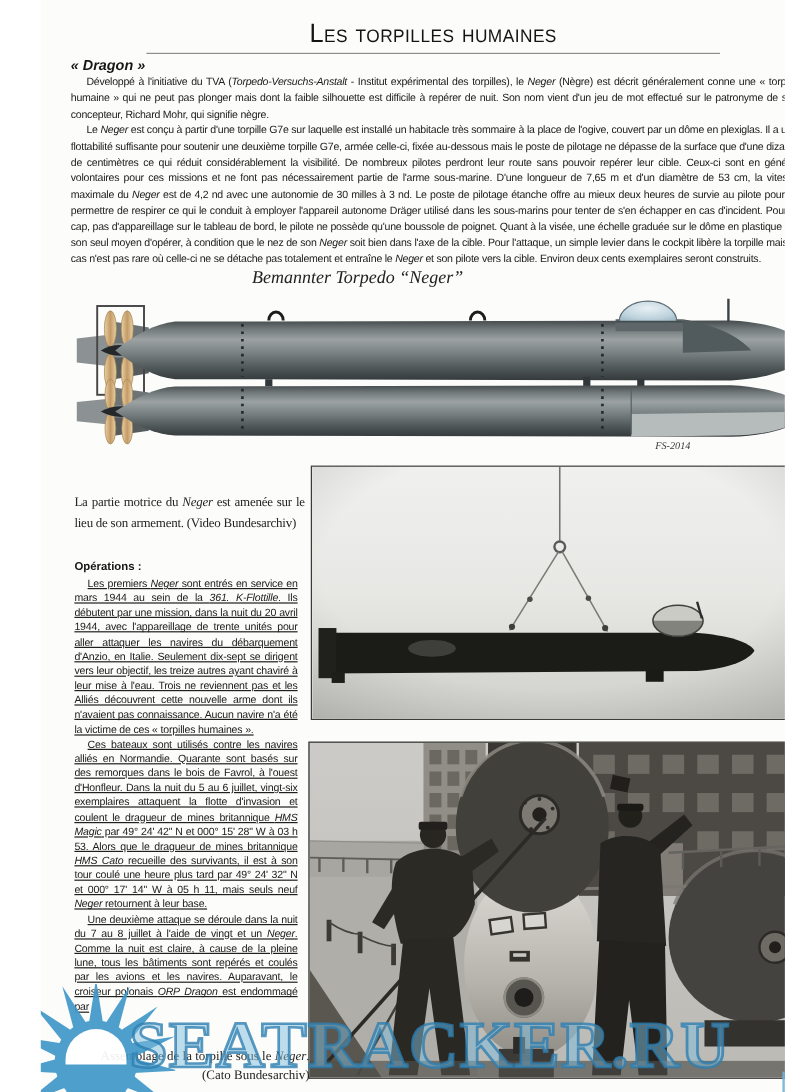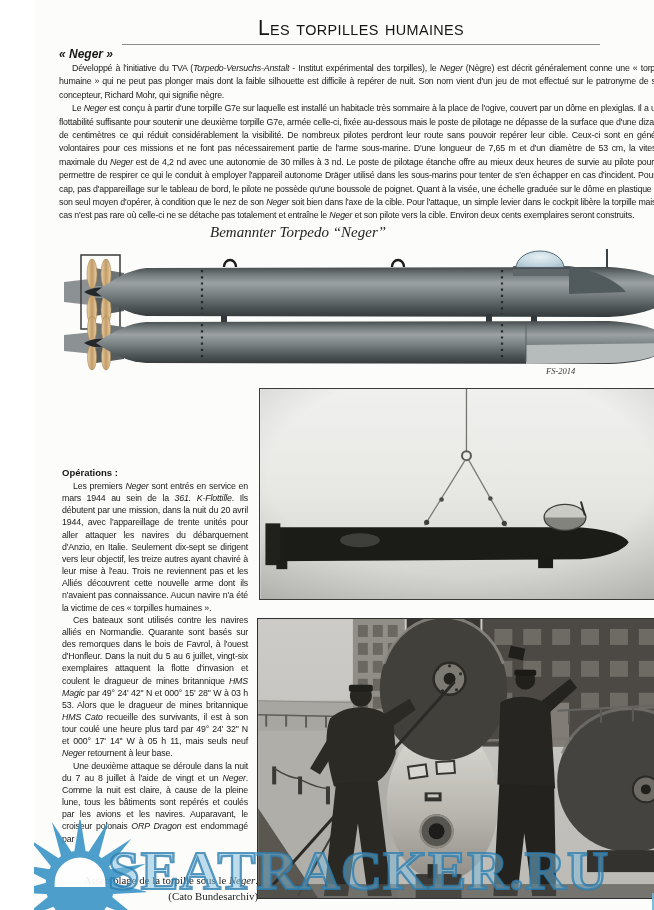--- a/index.html
+++ b/index.html
@@ -18,21 +18,21 @@
   .intro { position:absolute; top:62px; left:25px; width:606px; font-size:8.8px; line-height:13.4px; letter-spacing:-.2px; text-align:justify; color:#202020; }
   .intro p { text-indent:13px; }
   .drawing-caption { position:absolute; top:224px; left:176px; font-family:"Liberation Serif",serif; font-style:italic; font-size:15px; color:#222; }
   .drawing { position:absolute; top:242px; left:0; width:654px; height:136px; }
   .drawing svg { display:block; width:100%; height:100%; }
   .drawing-signature { position:absolute; top:366px; left:512px; font-family:"Liberation Serif",serif; font-style:italic; font-size:8.5px; color:#3a3a3a;text-align:right; }
   .photo-caption-left { position:absolute; top:411px; left:28px; width:192px; font-family:"Liberation Serif",serif; font-size:10.8px; line-height:16.6px; letter-spacing:-.2px; text-align:justify; color:#242424; }
   .photo1 { position:absolute; top:388px; left:225px; width:401px; height:212px; border:1.5px solid #3c3c3a; background:#e6e6e3; }
   .photo1 svg, .photo2 svg { display:block; width:100%; height:100%; }
   .operations-heading { position:absolute; top:467px; left:28px; font-size:9.5px; font-weight:bold; color:#161616; }
-  .left-col { position:absolute; top:480px; left:28px; width:186px; font-size:8.8px; line-height:12.15px; letter-spacing:-.15px; text-align:justify; color:#202020; }
+  .left-col { position:absolute; top:480px; left:28px; width:186px; font-size:8.8px; line-height:12.15px; letter-spacing:-.15px; text-align:justify; color:#202020;text-decoration:underline; }
   .left-col p { text-indent:11px; }
   .caption-assembly { position:absolute; top:873px; left:30px; width:194px; font-family:"Liberation Serif",serif; font-size:10.8px; line-height:15.5px; text-align:right; color:#242424; }
   .photo2 { position:absolute; top:618px; left:223px; width:411px; height:281px; border:1.5px solid #2f2f2d; background:#c6c5c1; }
   
   .wm { position:absolute; left:0; top:0; width:654px; height:818px; pointer-events:none; }
   .wm-sun { position:absolute; left:-20px; top:820px; width:132px; height:132px; opacity:.92; }
   .wm-text {
     position:absolute; left:74px; top:841px; white-space:nowrap;
     font-family:"Liberation Serif",serif; font-weight:bold; font-size:55px; line-height:60px;
     color:rgba(128,190,222,.5); -webkit-text-stroke:2.2px rgba(45,126,176,.78);
@@ -41,21 +41,21 @@
   .wm-corner { position:absolute; left:618px; top:893px; width:36px; height:17px; background:rgba(113,178,213,.9); }
 </style>
 </head>
 <body>
 
 <div class="page">
 
   <div class="title">Les torpilles humaines</div>
   <div class="title-rule"></div>
 
-  <div class="neger-heading">« Neger »</div>
+  <div class="neger-heading">« Dragon »</div>
 
   <div class="intro">
     <p>Développé à l'initiative du TVA (<i>Torpedo-Versuchs-Anstalt</i> - Institut expérimental des torpilles), le <i>Neger</i> (Nègre) est décrit généralement conne une « torpille humaine » qui ne peut pas plonger mais dont la faible silhouette est difficile à repérer de nuit. Son nom vient d'un jeu de mot effectué sur le patronyme de son concepteur, Richard Mohr, qui signifie nègre.</p>
     <p>Le <i>Neger</i> est conçu à partir d'une torpille G7e sur laquelle est installé un habitacle très sommaire à la place de l'ogive, couvert par un dôme en plexiglas. Il a une flottabilité suffisante pour soutenir une deuxième torpille G7e, armée celle-ci, fixée au-dessous mais le poste de pilotage ne dépasse de la surface que d'une dizaine de centimètres ce qui réduit considérablement la visibilité. De nombreux pilotes perdront leur route sans pouvoir repérer leur cible. Ceux-ci sont en général volontaires pour ces missions et ne font pas nécessairement partie de l'arme sous-marine. D'une longueur de 7,65 m et d'un diamètre de 53 cm, la vitesse maximale du <i>Neger</i> est de 4,2 nd avec une autonomie de 30 milles à 3 nd. Le poste de pilotage étanche offre au mieux deux heures de survie au pilote pour lui permettre de respirer ce qui le conduit à employer l'appareil autonome Dräger utilisé dans les sous-marins pour tenter de s'en échapper en cas d'incident. Pour le cap, pas d'appareillage sur le tableau de bord, le pilote ne possède qu'une boussole de poignet. Quant à la visée, une échelle graduée sur le dôme en plastique est son seul moyen d'opérer, à condition que le nez de son <i>Neger</i> soit bien dans l'axe de la cible. Pour l'attaque, un simple levier dans le cockpit libère la torpille mais le cas n'est pas rare où celle-ci ne se détache pas totalement et entraîne le <i>Neger</i> et son pilote vers la cible. Environ deux cents exemplaires seront construits.</p>
   </div>
 
   <div class="drawing-caption">Bemannter Torpedo “Neger”</div>
 
   <div class="drawing">
     <svg viewBox="0 0 654 136">
@@ -120,20 +120,21 @@
       <line x1="492" y1="82" x2="492" y2="120" stroke="#596062" stroke-width="1"></line>
       <line x1="168" y1="82" x2="168" y2="119" stroke="#24292b" stroke-width="2.2" stroke-dasharray="2.2,4"></line>
       <line x1="468" y1="82" x2="468" y2="119" stroke="#24292b" stroke-width="2.2" stroke-dasharray="2.2,4"></line>
       <circle cx="635" cy="96" r="1.6" fill="#1e1e1e"></circle>
         <circle cx="639" cy="101" r="1.6" fill="#1e1e1e"></circle>
         <circle cx="635" cy="106" r="1.6" fill="#1e1e1e"></circle>
     </svg>
   </div>
   <div class="drawing-signature">FS-2014</div>
 
+  <div class="photo-caption-left">La partie motrice du <i>Neger</i> est amenée sur le lieu de son armement. (Video Bundesarchiv)</div>
 
   <div class="photo1" title="Neger torpedo hoisted by a crane sling">
     <svg viewBox="0 0 400 211">
       <defs>
         <linearGradient id="sky" x1="0" y1="0" x2="0" y2="1">
           <stop offset="0" stop-color="#f0f0ee"></stop>
             <stop offset="0.5" stop-color="#e7e7e4"></stop>
             <stop offset="1" stop-color="#cfcfcb"></stop>
         </linearGradient>
         <radialGradient id="vig" cx="0.5" cy="0.4" r="0.78">

